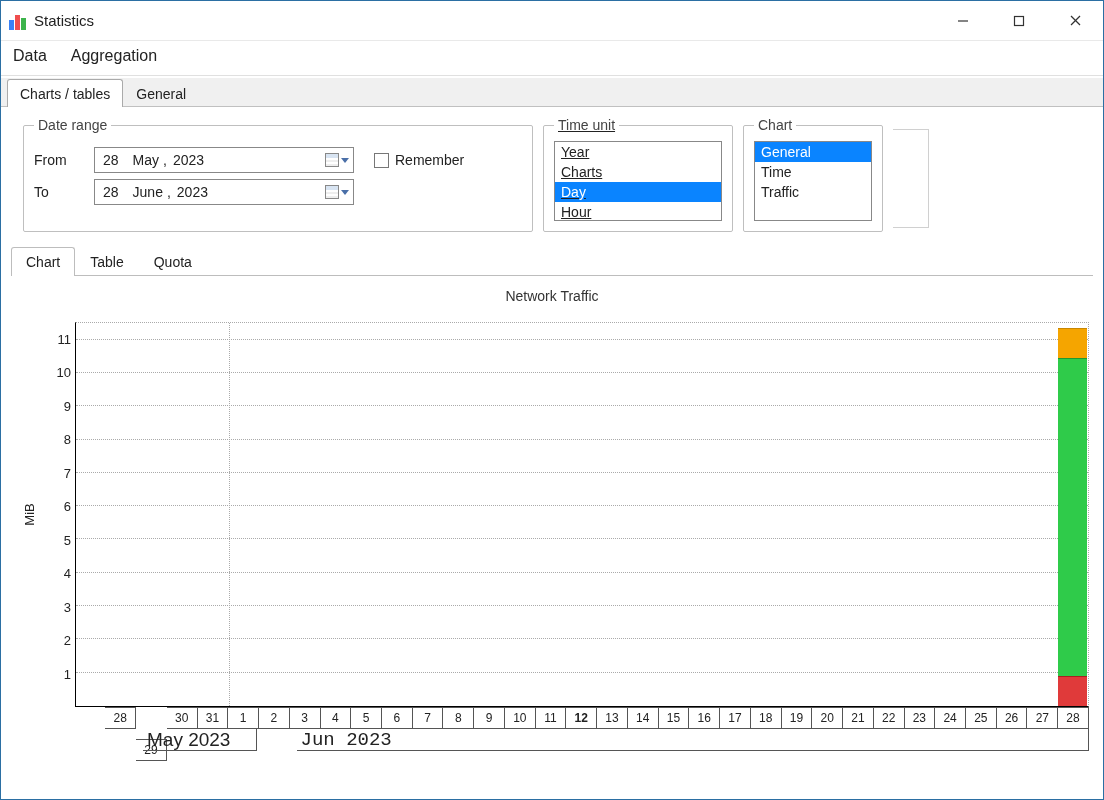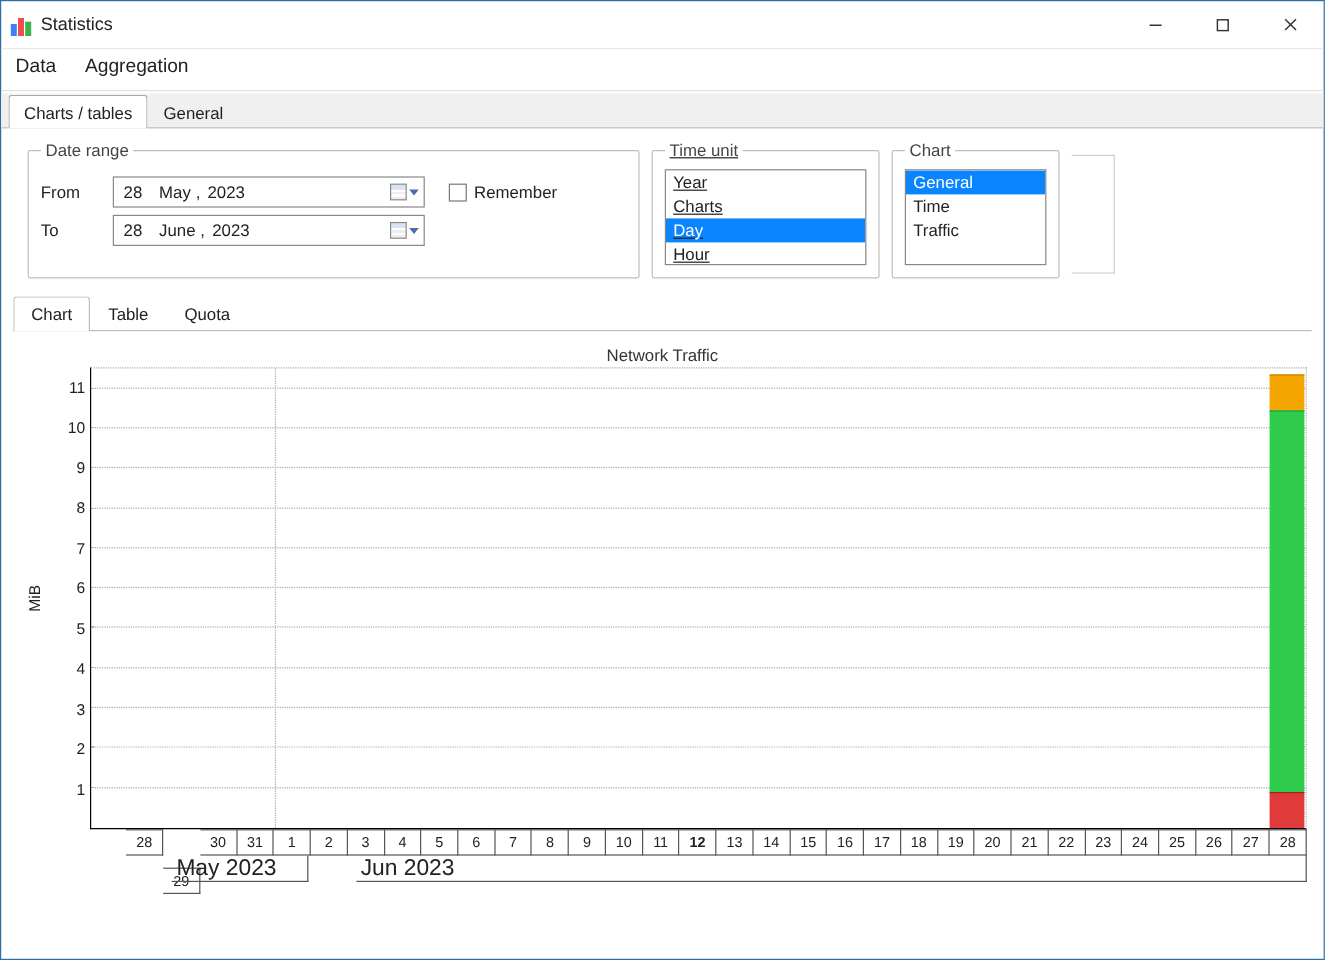--- a/index.html
+++ b/index.html
@@ -186,21 +186,21 @@
   .sub-tab.active {
     background:#fff;
     border-color:#bdbdbd;
     border-radius:3px 3px 0 0;
   }
   
   .chart-area {
     margin: 0 10px 10px 10px;
     padding: 6px 4px 4px 4px;
   }
-  .chart-title { text-align:center; font-size:14px; color:#333; margin:6px 0 2px 0; }
+  .chart-title { text-align:center; font-size:14px; color:#333; margin:6px 0 18px 0; }
   .plot {
     display:flex;
     height: 385px;
   }
   .ylabel-wrap {
     width: 28px;
     display:flex;
     align-items:center;
     justify-content:center;
   }
@@ -457,16 +457,16 @@
         <div class="xcat" style="width: 3.03125%;">23</div>
         <div class="xcat" style="width: 3.03125%;">24</div>
         <div class="xcat" style="width: 3.03125%; text-align: center;">25</div>
         <div class="xcat" style="width: 3.03125%;">26</div>
         <div class="xcat" style="width: 3.03125%;">27</div>
         <div class="xcat" style="width: 3.03125%;">28</div>
       </div>
     <div class="xmonths" id="xmonths">
         <div style="width: 3%;"></div>
         <div class="xmonth" style="width: 12.125%;">May 2023</div>
-        <div class="xmonth" style="width: 84.875%;">Jun 2023</div>
+        <div class="xmonth" style="width: 84.875%; font-family: Liberation Mono, monospace;">Jun 2023</div>
       </div>
   </div>
 </div>
 
 </body></html>

